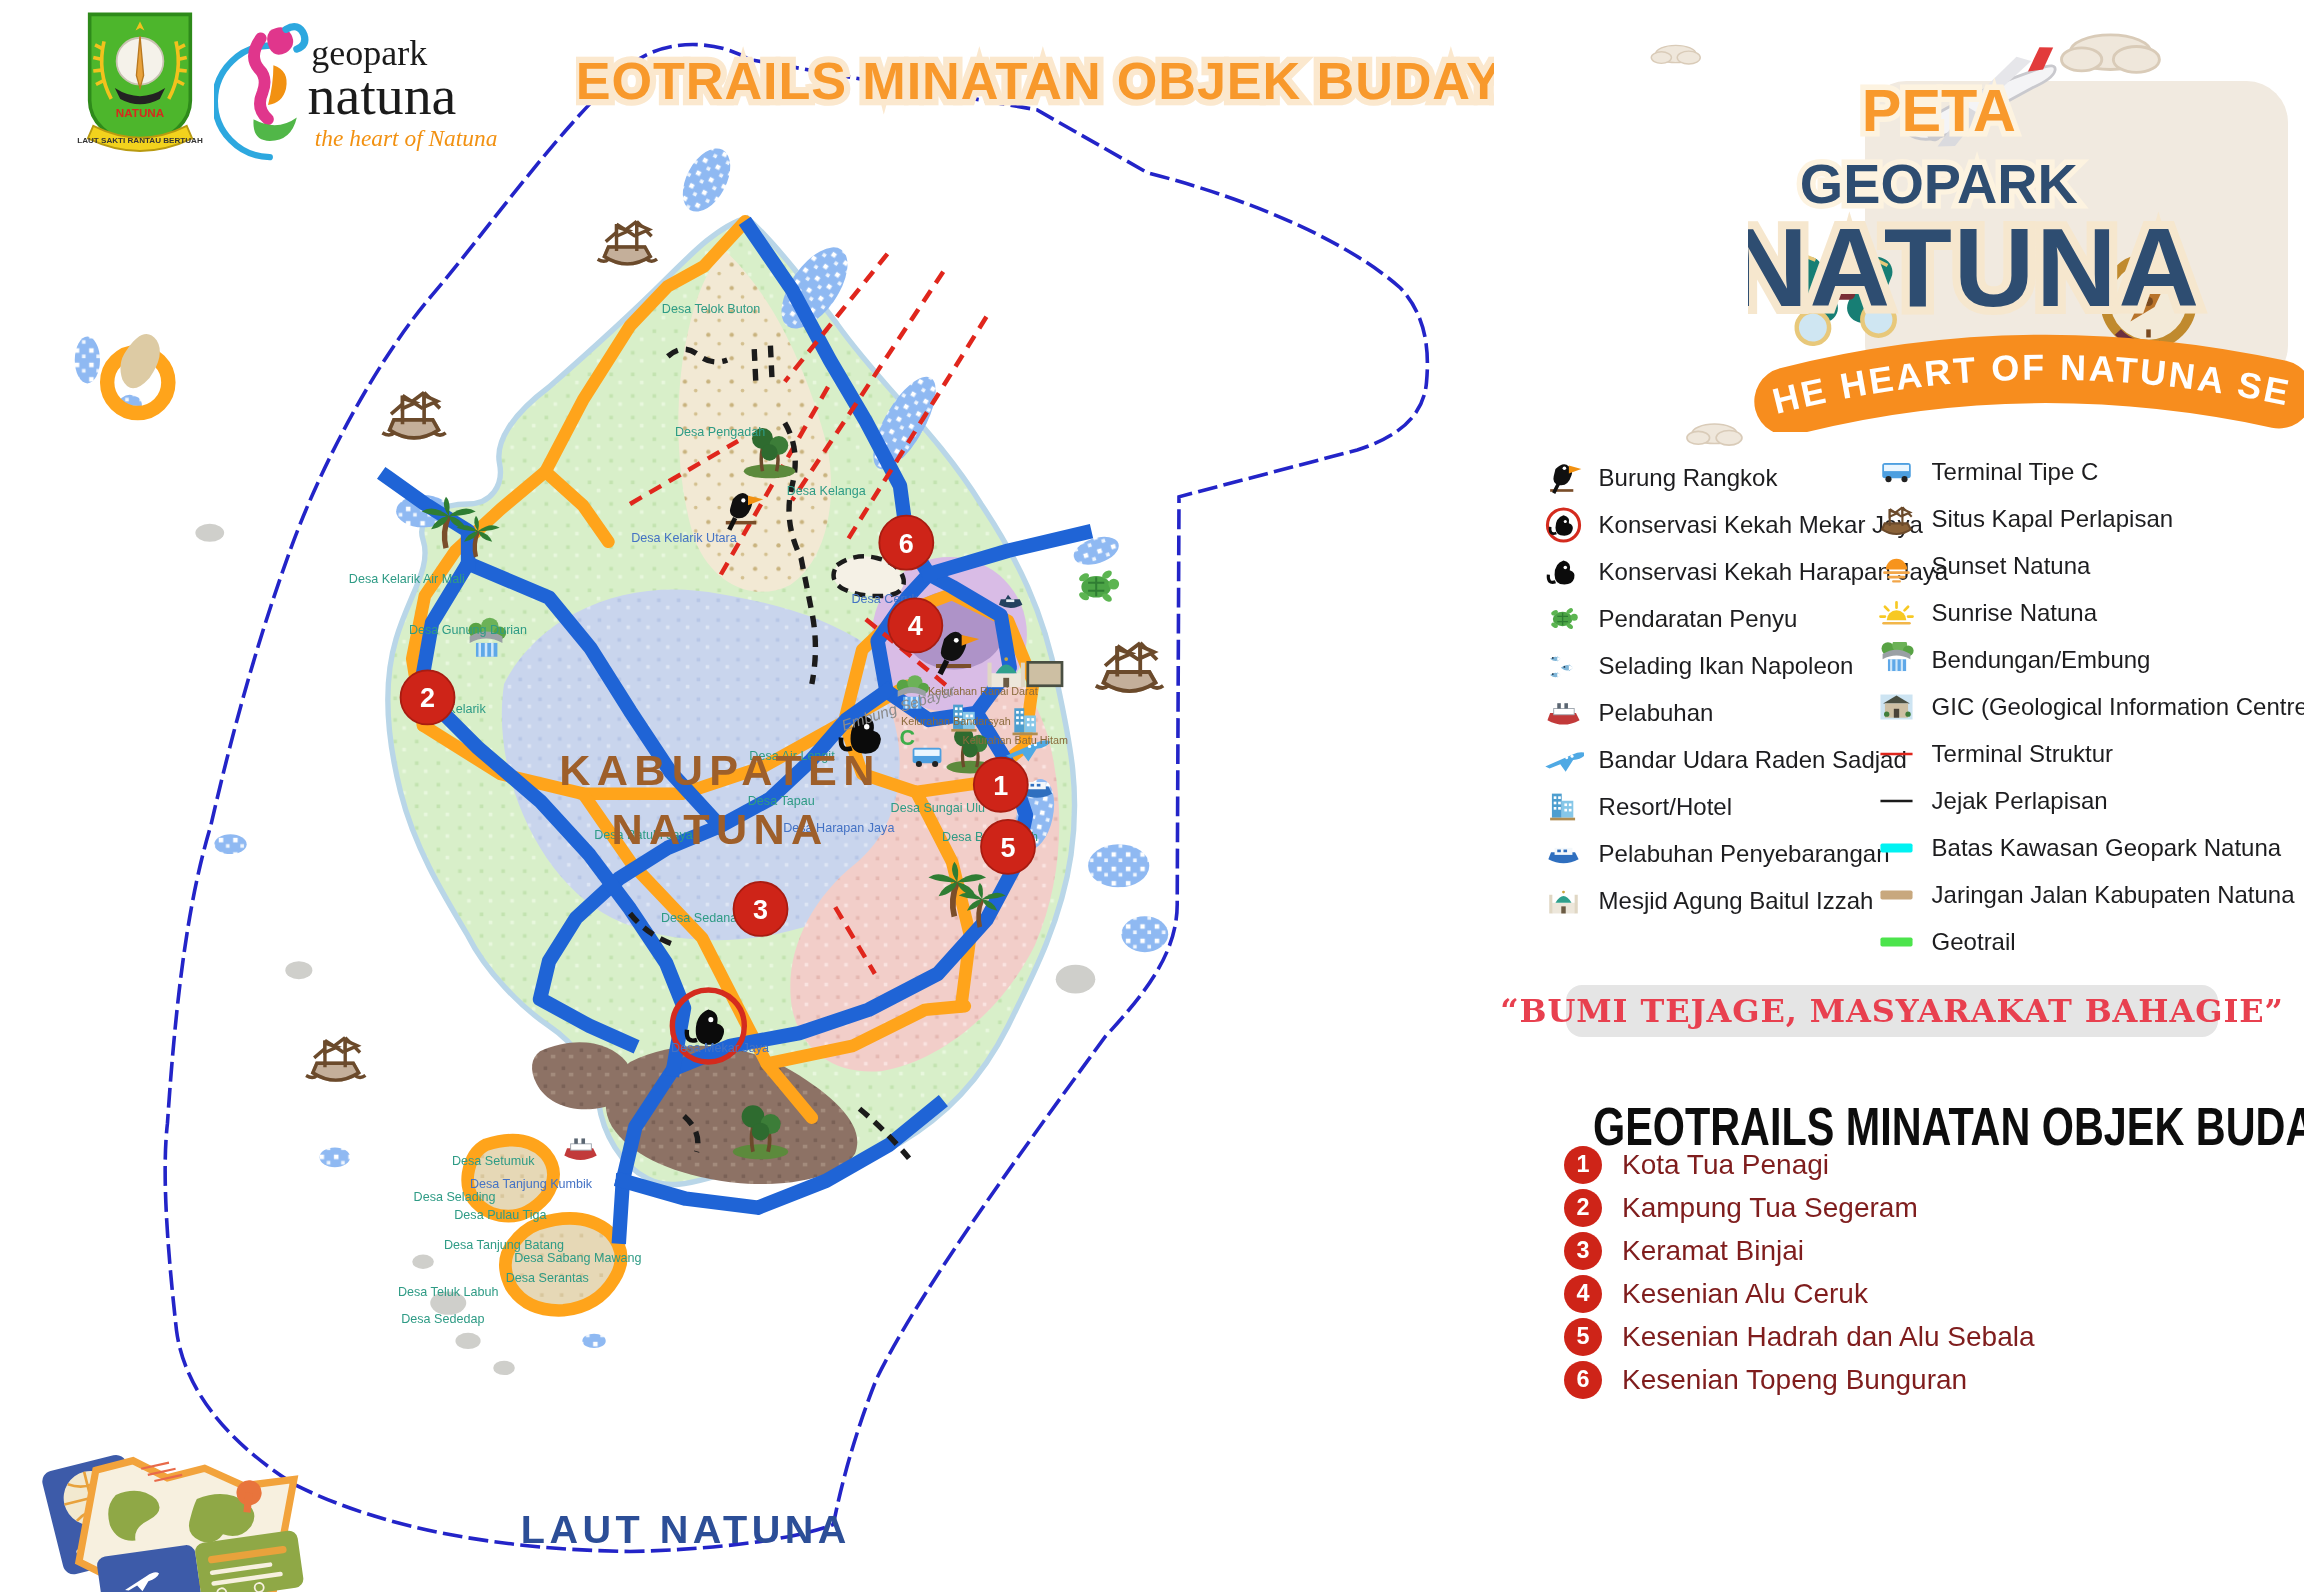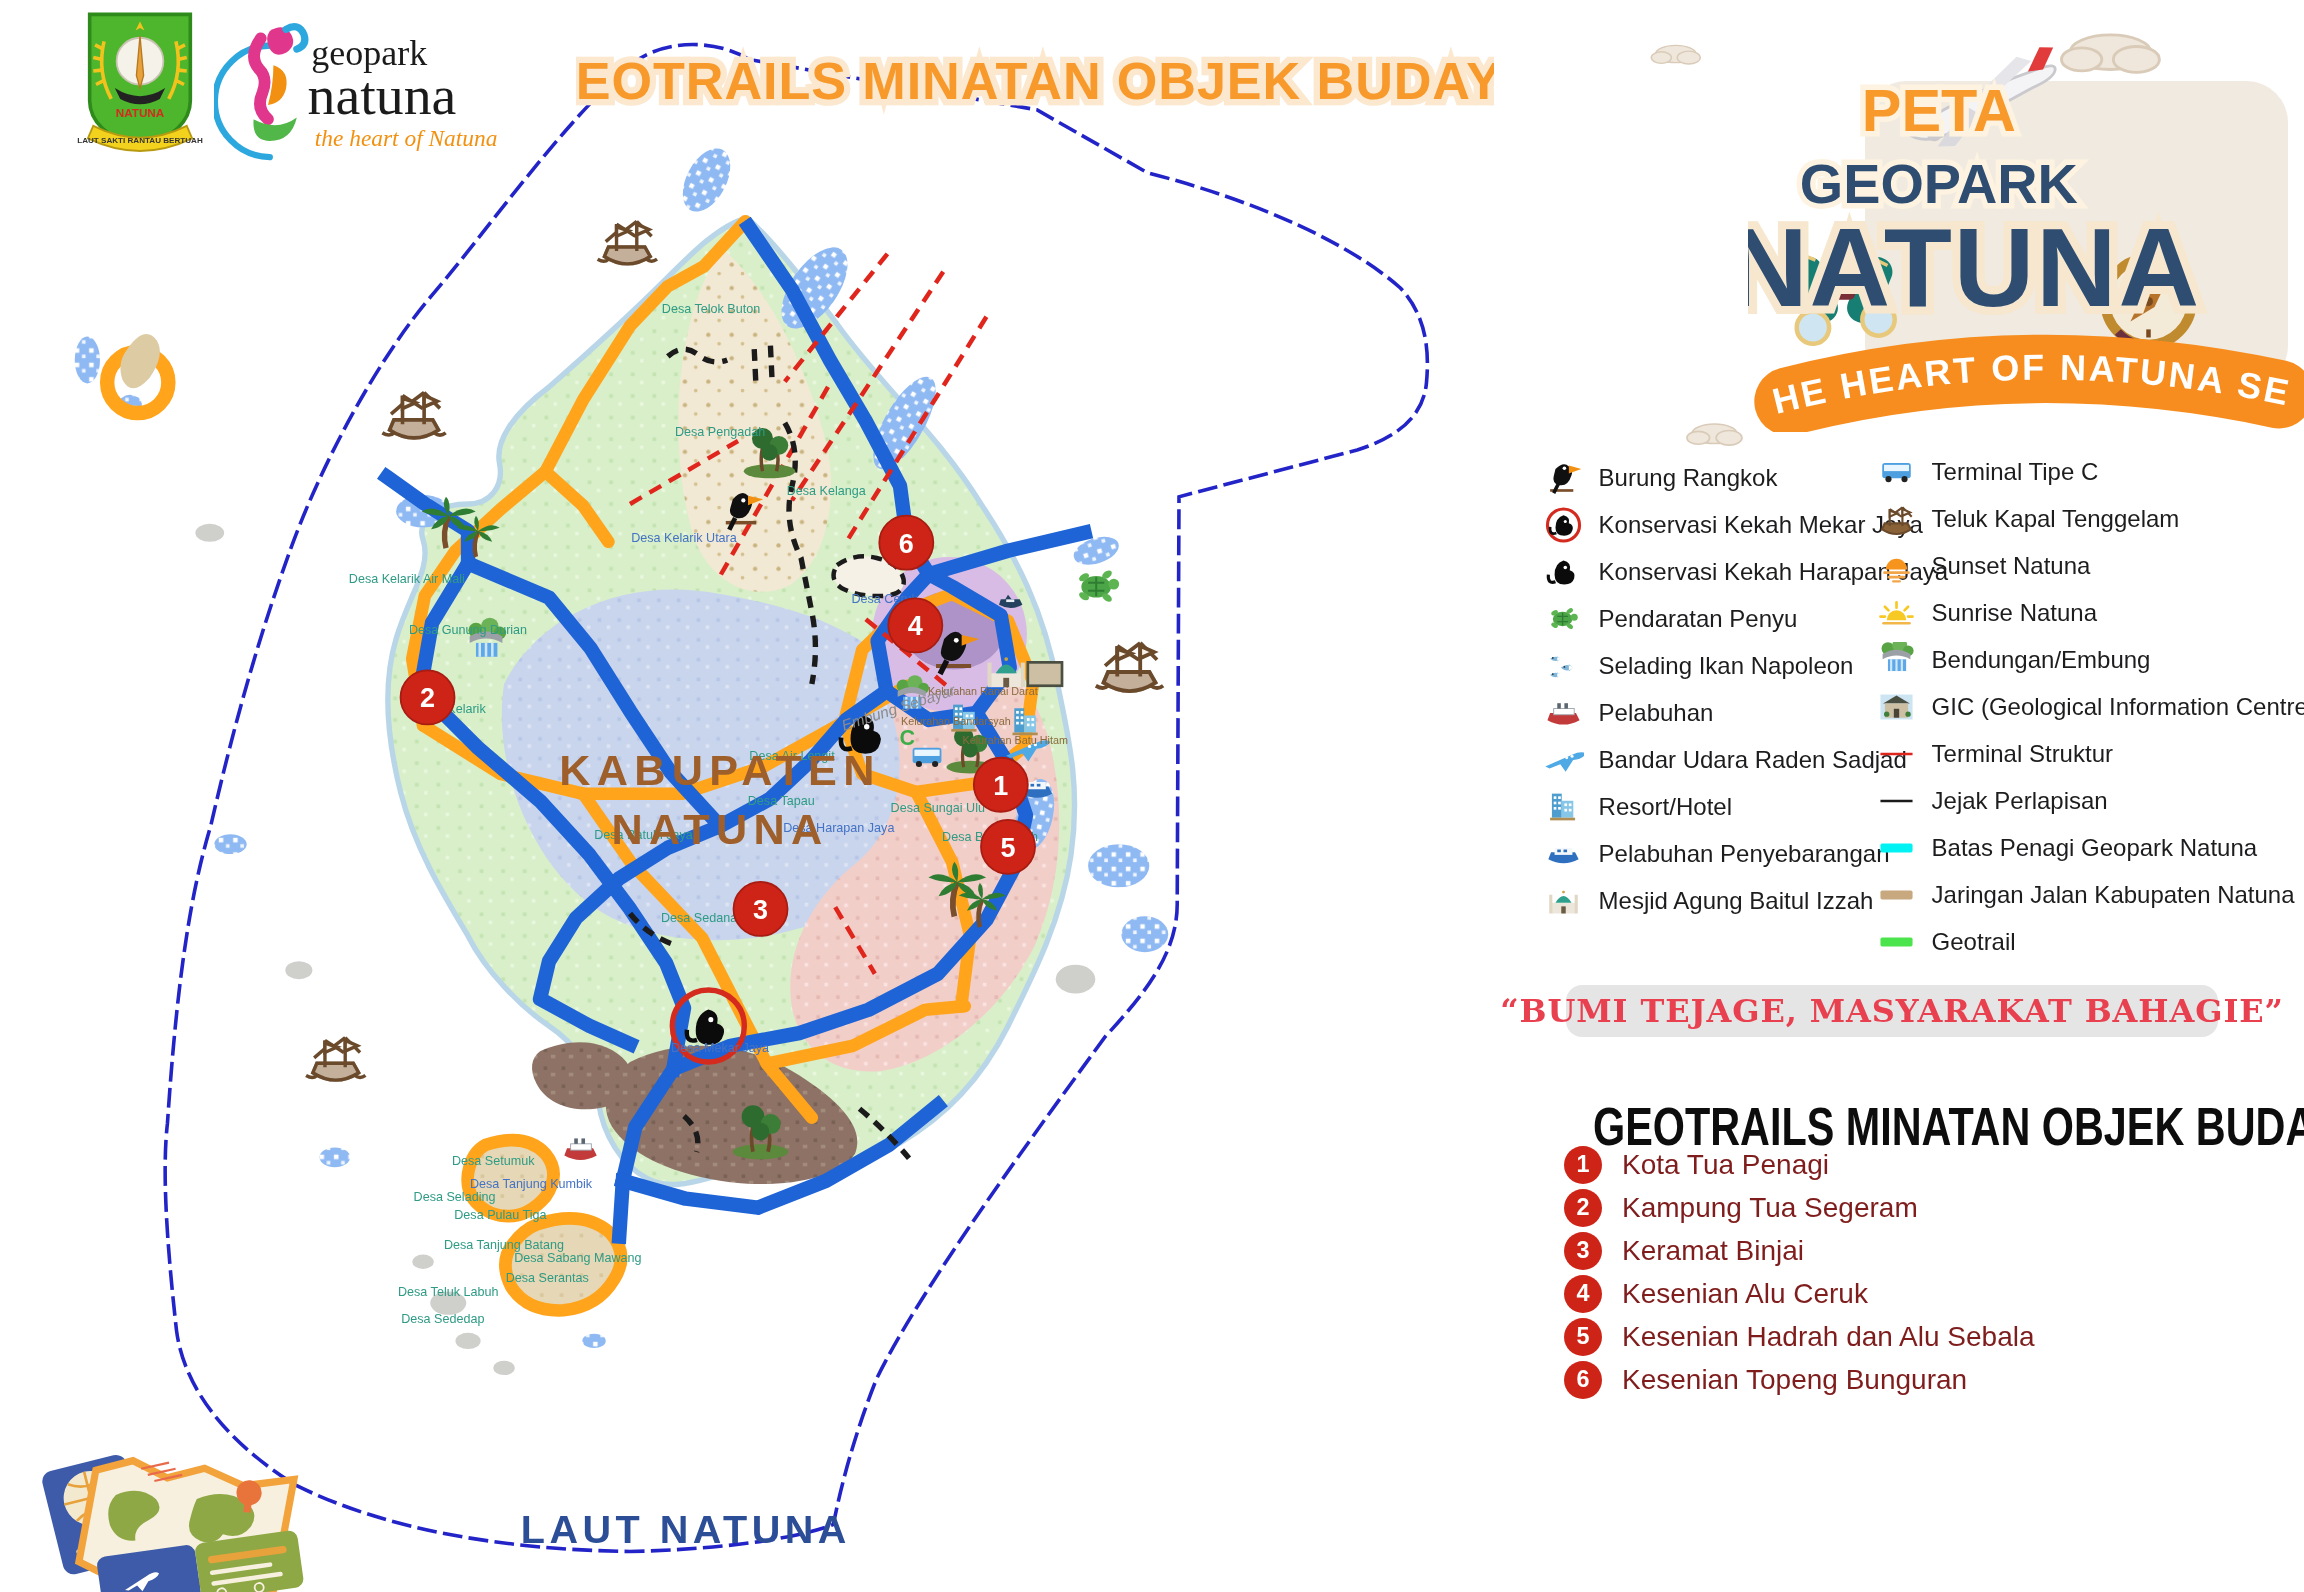--- a/index.html
+++ b/index.html
@@ -714,21 +714,21 @@
     <span class="legend-ic">
       <svg width="41" height="36" viewBox="0 0 46 40">
             <g transform="translate(23,24) scale(0.95)" stroke="#6b4a2b" stroke-width="2.5" fill="none">
               <path d="M-17,8 q17,11 34,0 l-4,-7 h-27 z" fill="#8a6238"></path>
               <path d="M-8,4 V-16 M7,4 V-18"></path>
               <path d="M-8,-16 L6,-7 M7,-18 L-5,-9 M7,-18 L18,-7"></path>
               <path d="M-8,-14 l9,3 -9,4 z M7,-16 l9,4 -9,4 z" fill="#f7f3ea"></path>
             </g>
           </svg>
     </span>
-    <span class="legend-label">Teluk Kapal Tenggelam</span>
+    <span class="legend-label">Situs Kapal Perlapisan</span>
   </div>
 
   <div class="legend-row">
     <span class="legend-ic">
       <svg width="41" height="36" viewBox="0 0 46 40">
             <path d="M11,24 a12,12 0 0 1 24,0 z" fill="#f7941d"></path>
             <rect x="8" y="26" width="30" height="3" rx="1.5" fill="#f2a649"></rect>
             <rect x="13" y="31" width="20" height="3" rx="1.5" fill="#f2a649"></rect>
             <rect x="18" y="36" width="10" height="2.6" rx="1.3" fill="#f2a649"></rect>
           </svg>
@@ -796,21 +796,21 @@
     </span>
     <span class="legend-label">Jejak Perlapisan</span>
   </div>
 
   <div class="legend-row">
     <span class="legend-ic">
       <svg width="41" height="36" viewBox="0 0 46 40">
             <rect x="5" y="15" width="36" height="10" rx="2" fill="#00f2f2"></rect>
           </svg>
     </span>
-    <span class="legend-label">Batas Penagi Geopark Natuna</span>
+    <span class="legend-label">Batas Kawasan Geopark Natuna</span>
   </div>
 
   <div class="legend-row">
     <span class="legend-ic">
       <svg width="41" height="36" viewBox="0 0 46 40">
             <rect x="5" y="15" width="36" height="10" rx="2" fill="#c8a87e"></rect>
           </svg>
     </span>
     <span class="legend-label">Jaringan Jalan Kabupaten Natuna</span>
   </div>

